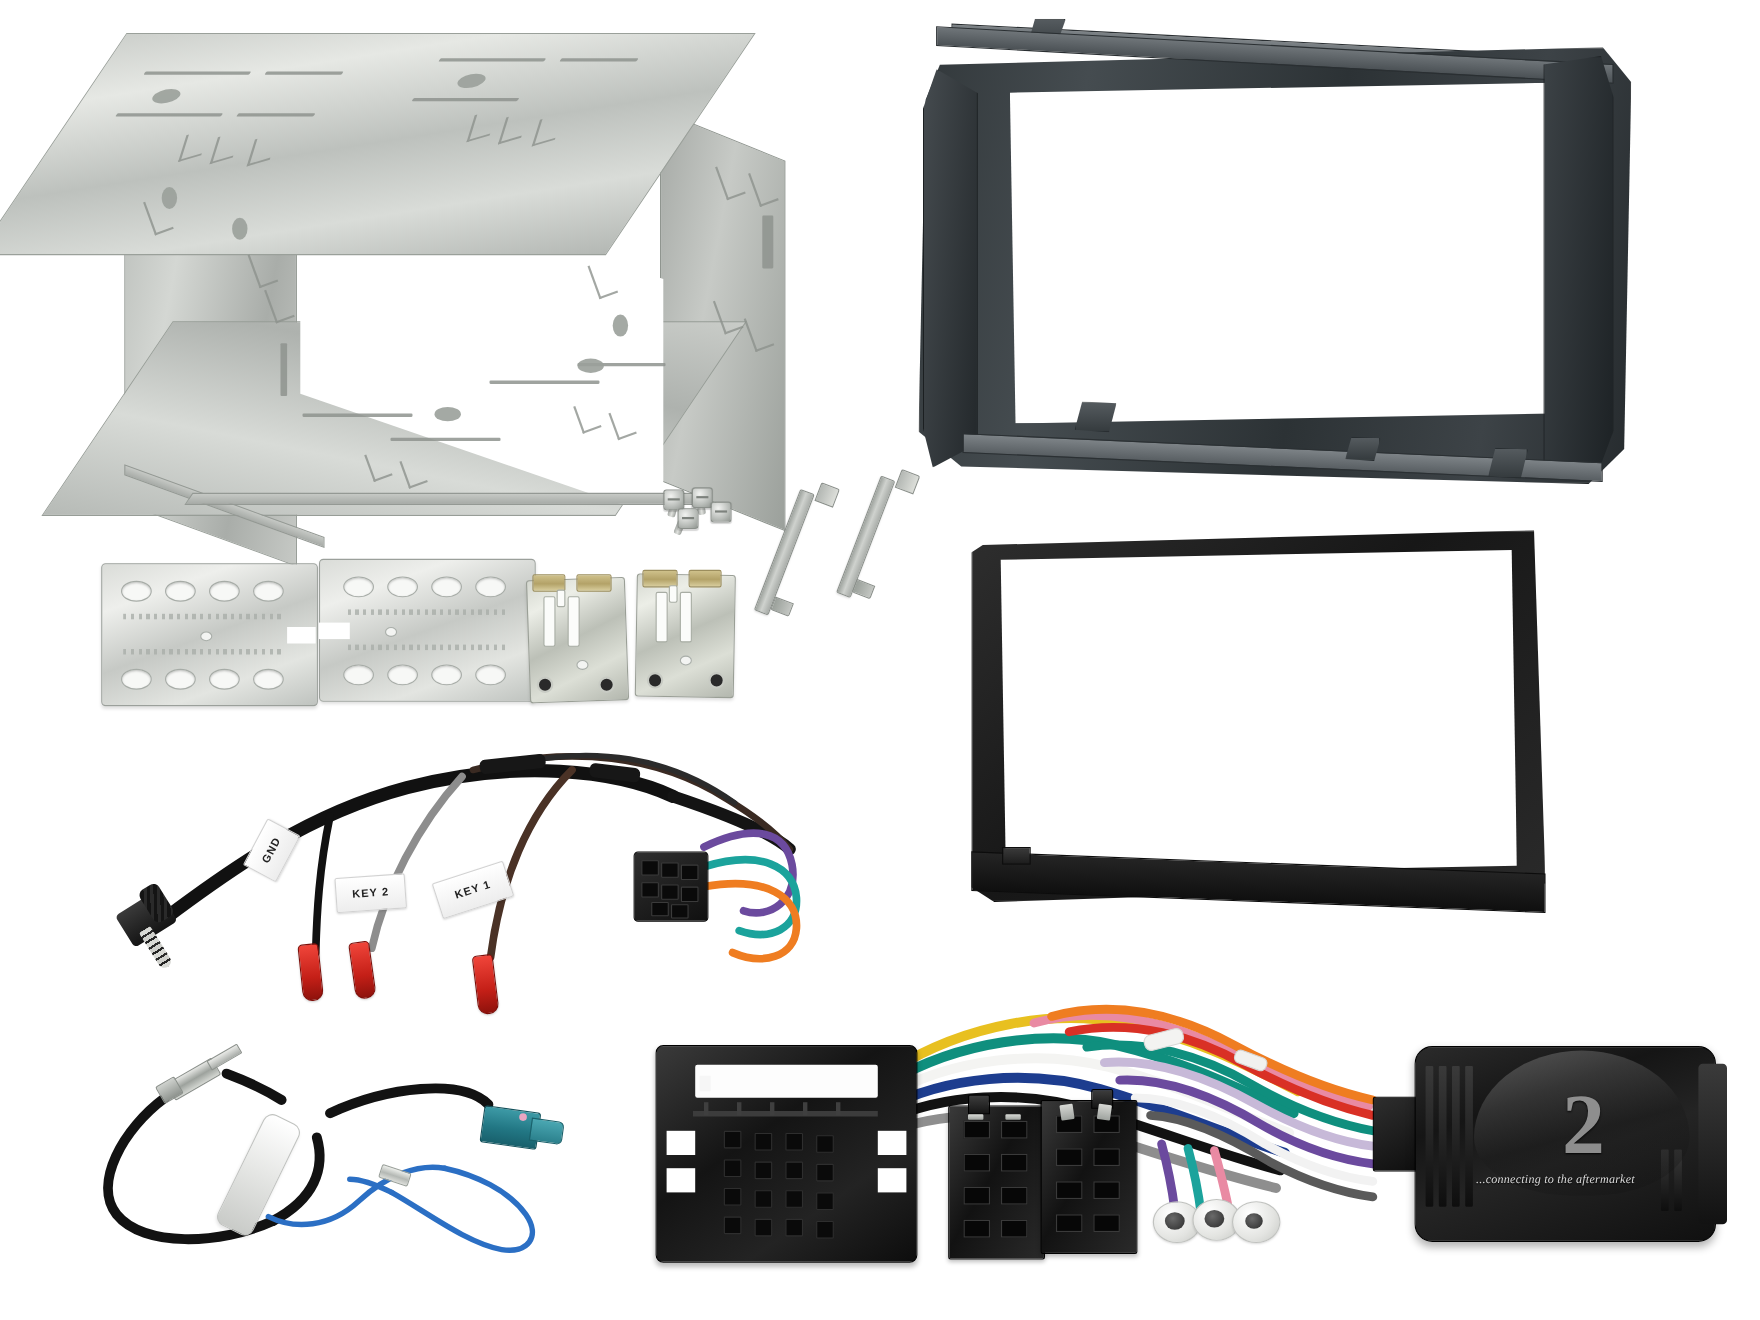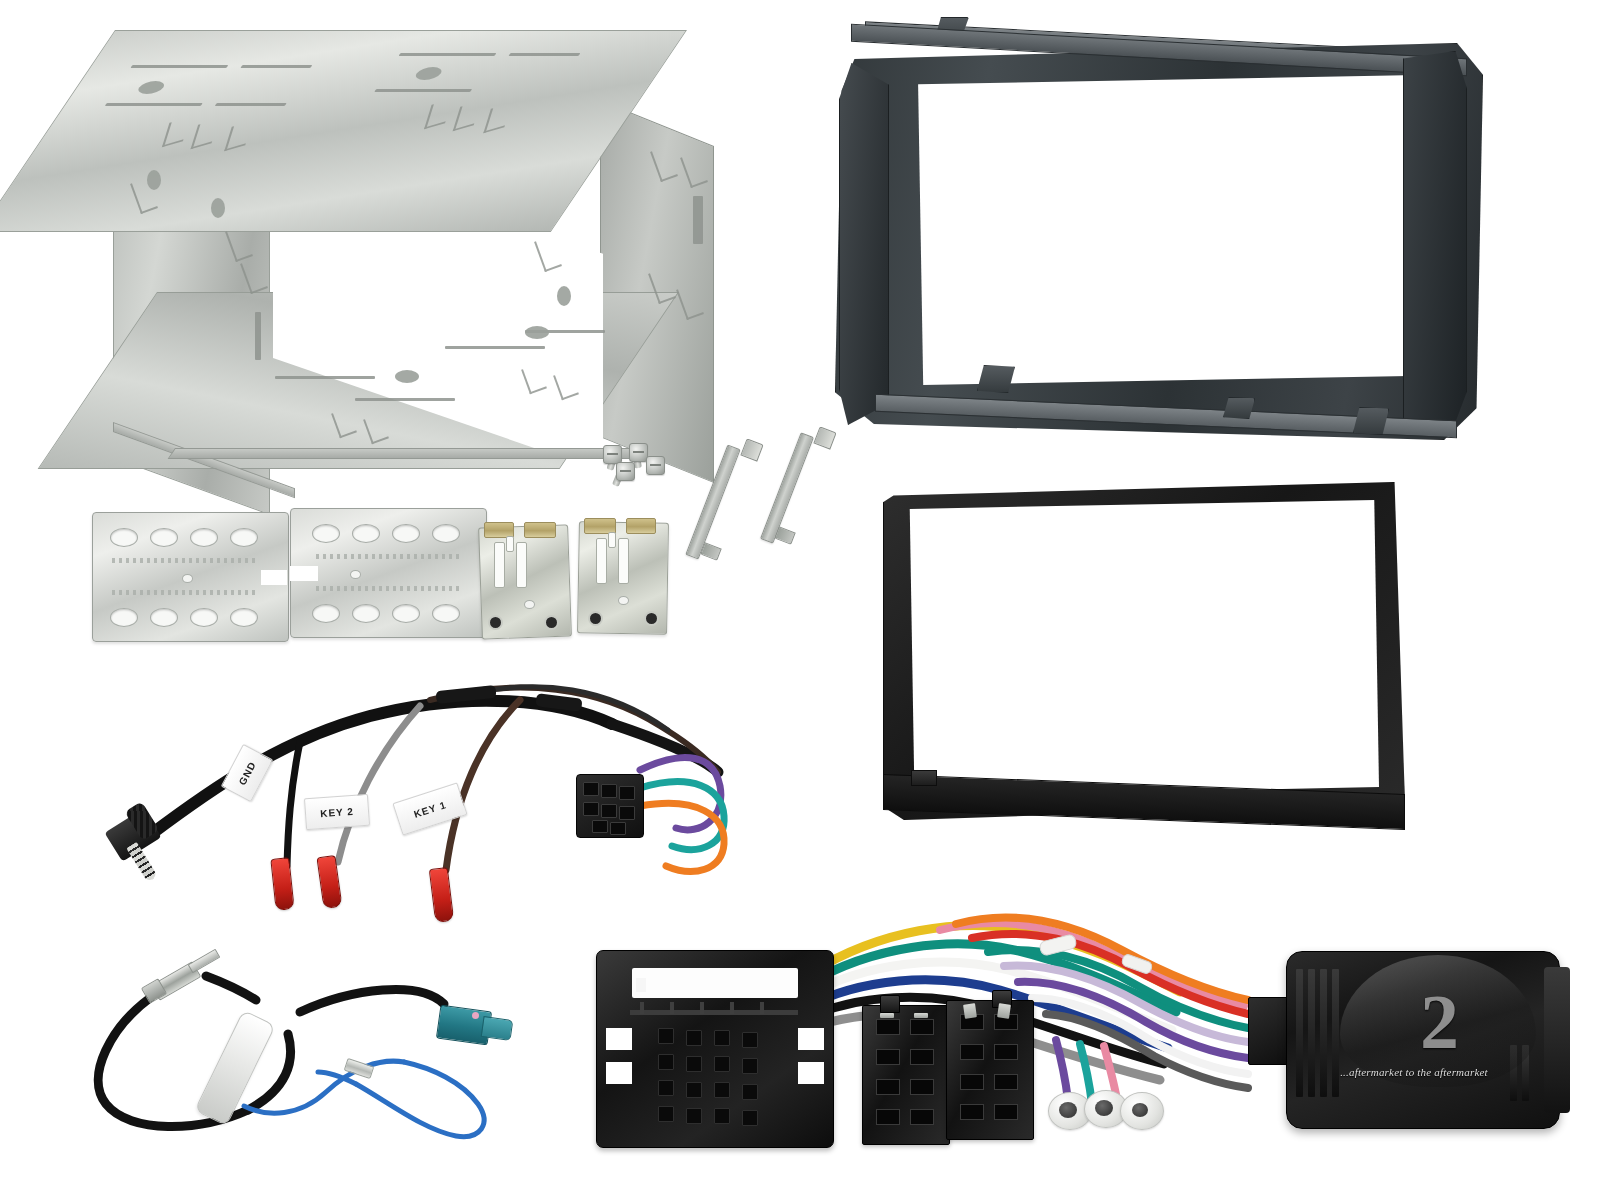--- a/index.html
+++ b/index.html
@@ -517,17 +517,17 @@
     <div class="swc-fin" style="left:48px;top:44px;width:7px;height:128px;"></div>
     <div class="swc-fin" style="left:60px;top:44px;width:7px;height:128px;"></div>
     <div class="swc-fin" style="left:72px;top:44px;width:7px;height:128px;"></div>
     <div class="swc-fin" style="left:84px;top:44px;width:7px;height:128px;"></div>
     <div class="swc-fin" style="left:262px;top:120px;width:7px;height:56px;"></div>
     <div class="swc-fin" style="left:274px;top:120px;width:7px;height:56px;"></div>
     <div class="swc-gloss" style="left:92px;top:30px;width:196px;height:132px;"></div>
 
     <div class="logo-two" style="left:172px;top:58px;font-size:78px;">2</div>
     <div class="swc-logo" style="left:0;top:137px;">
-      <span class="logo-tag">...aftermarket to the aftermarket</span>
+      <span class="logo-tag">...connecting to the aftermarket</span>
     </div>
   </div>
 
 </div>
 
 </body></html>

